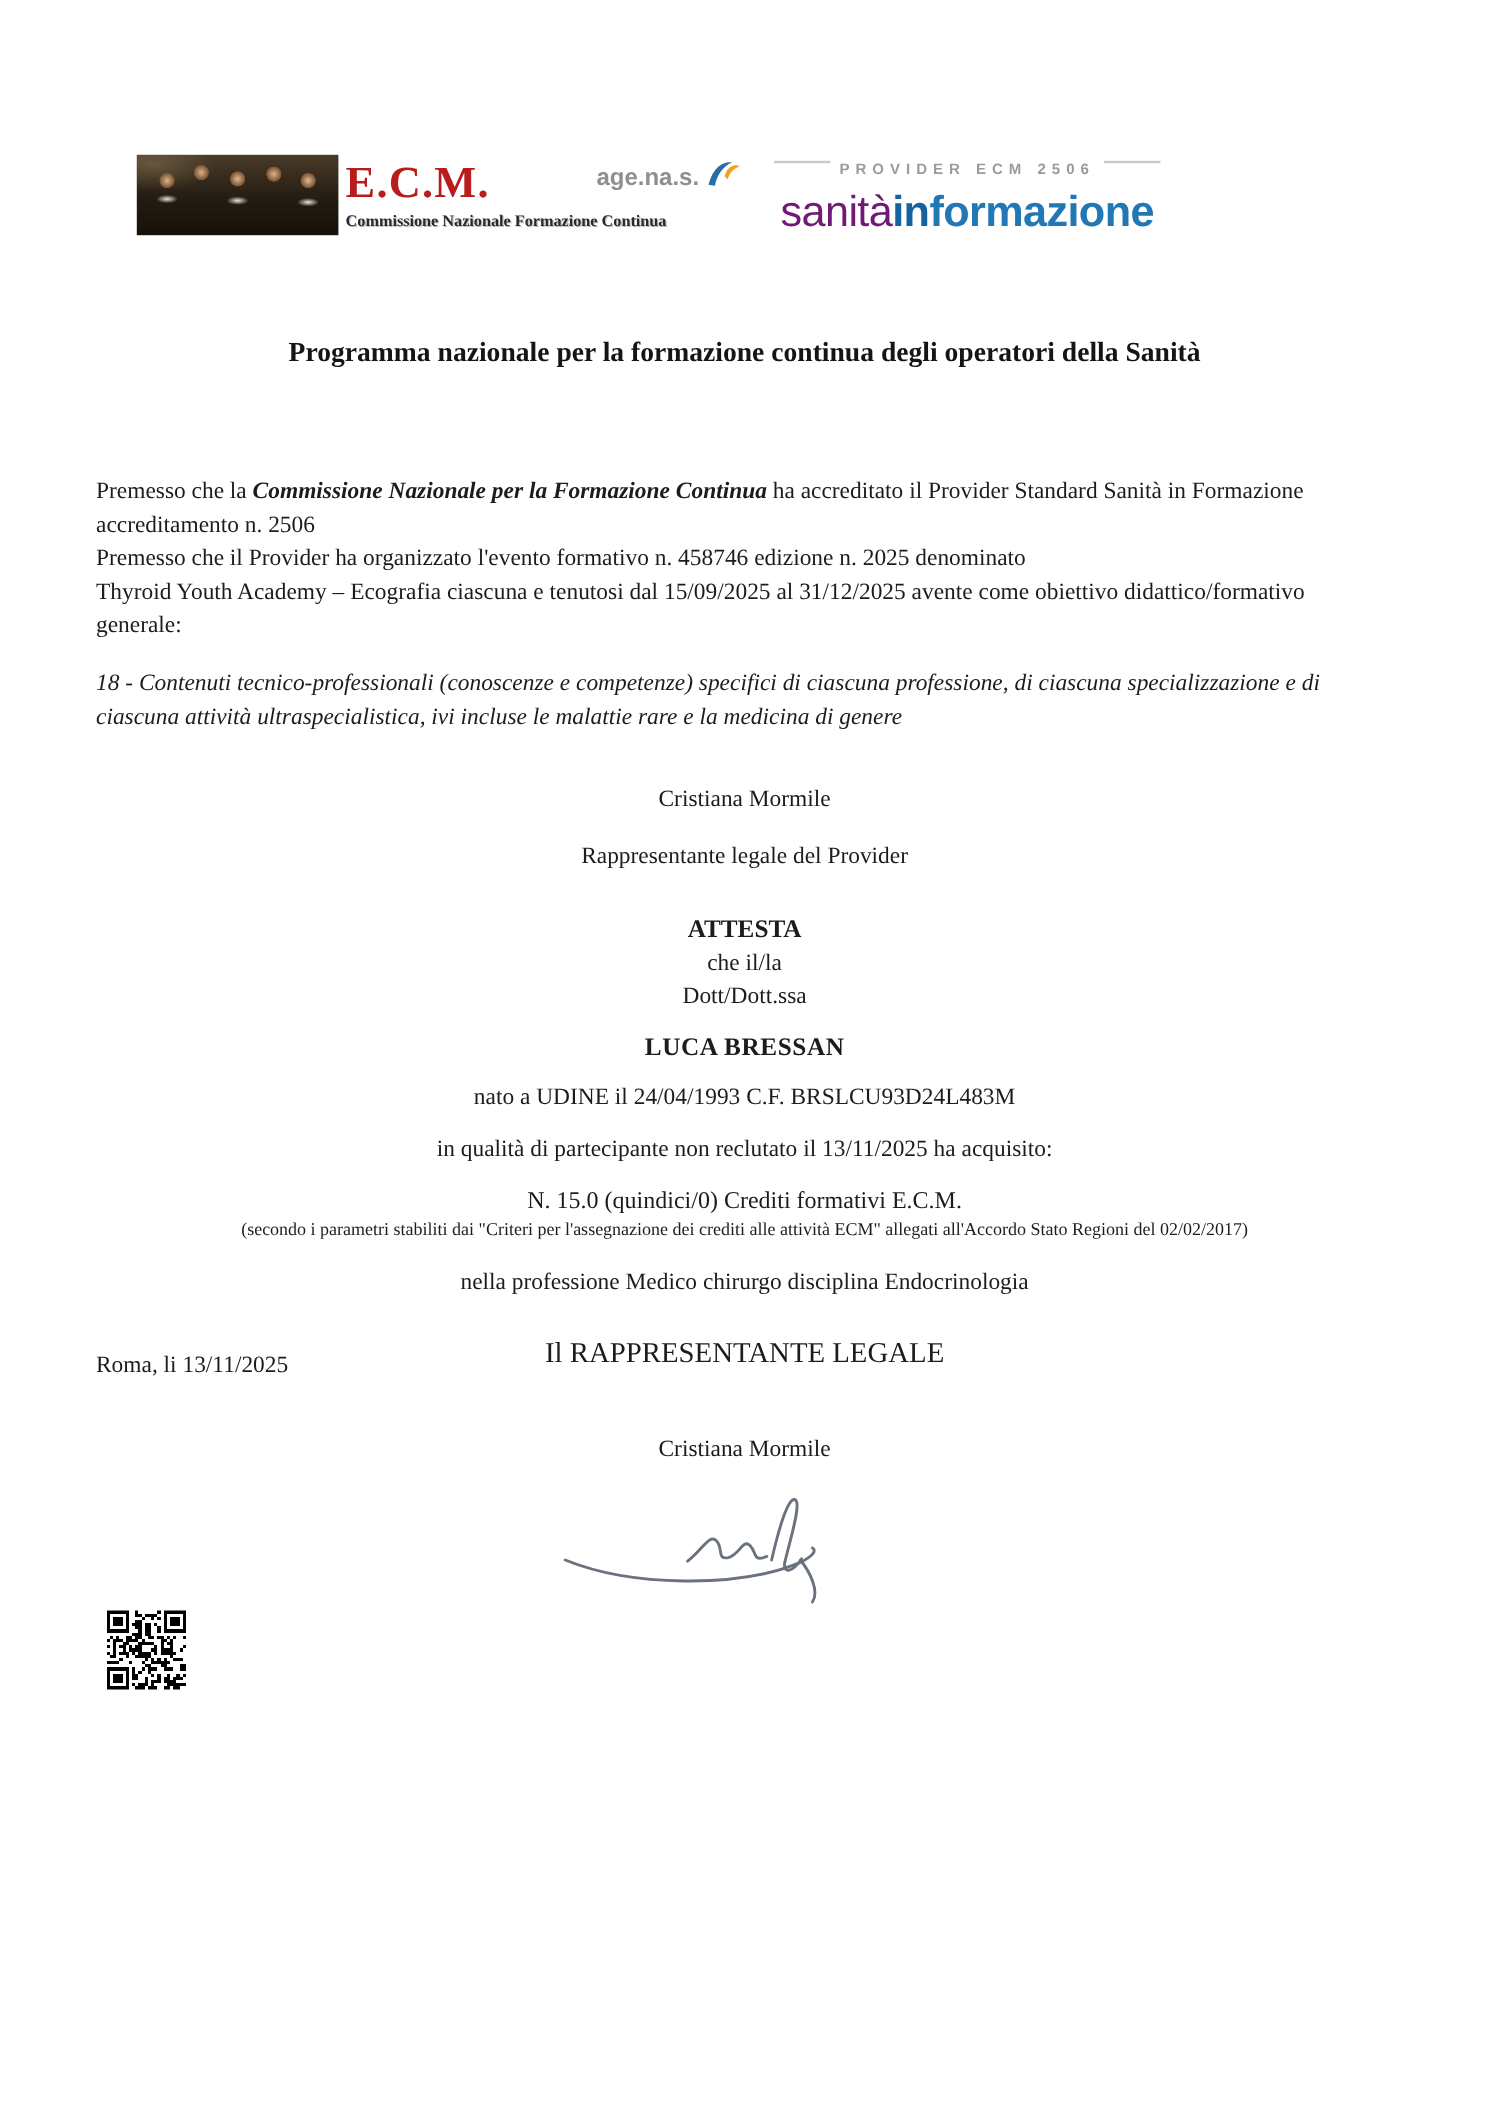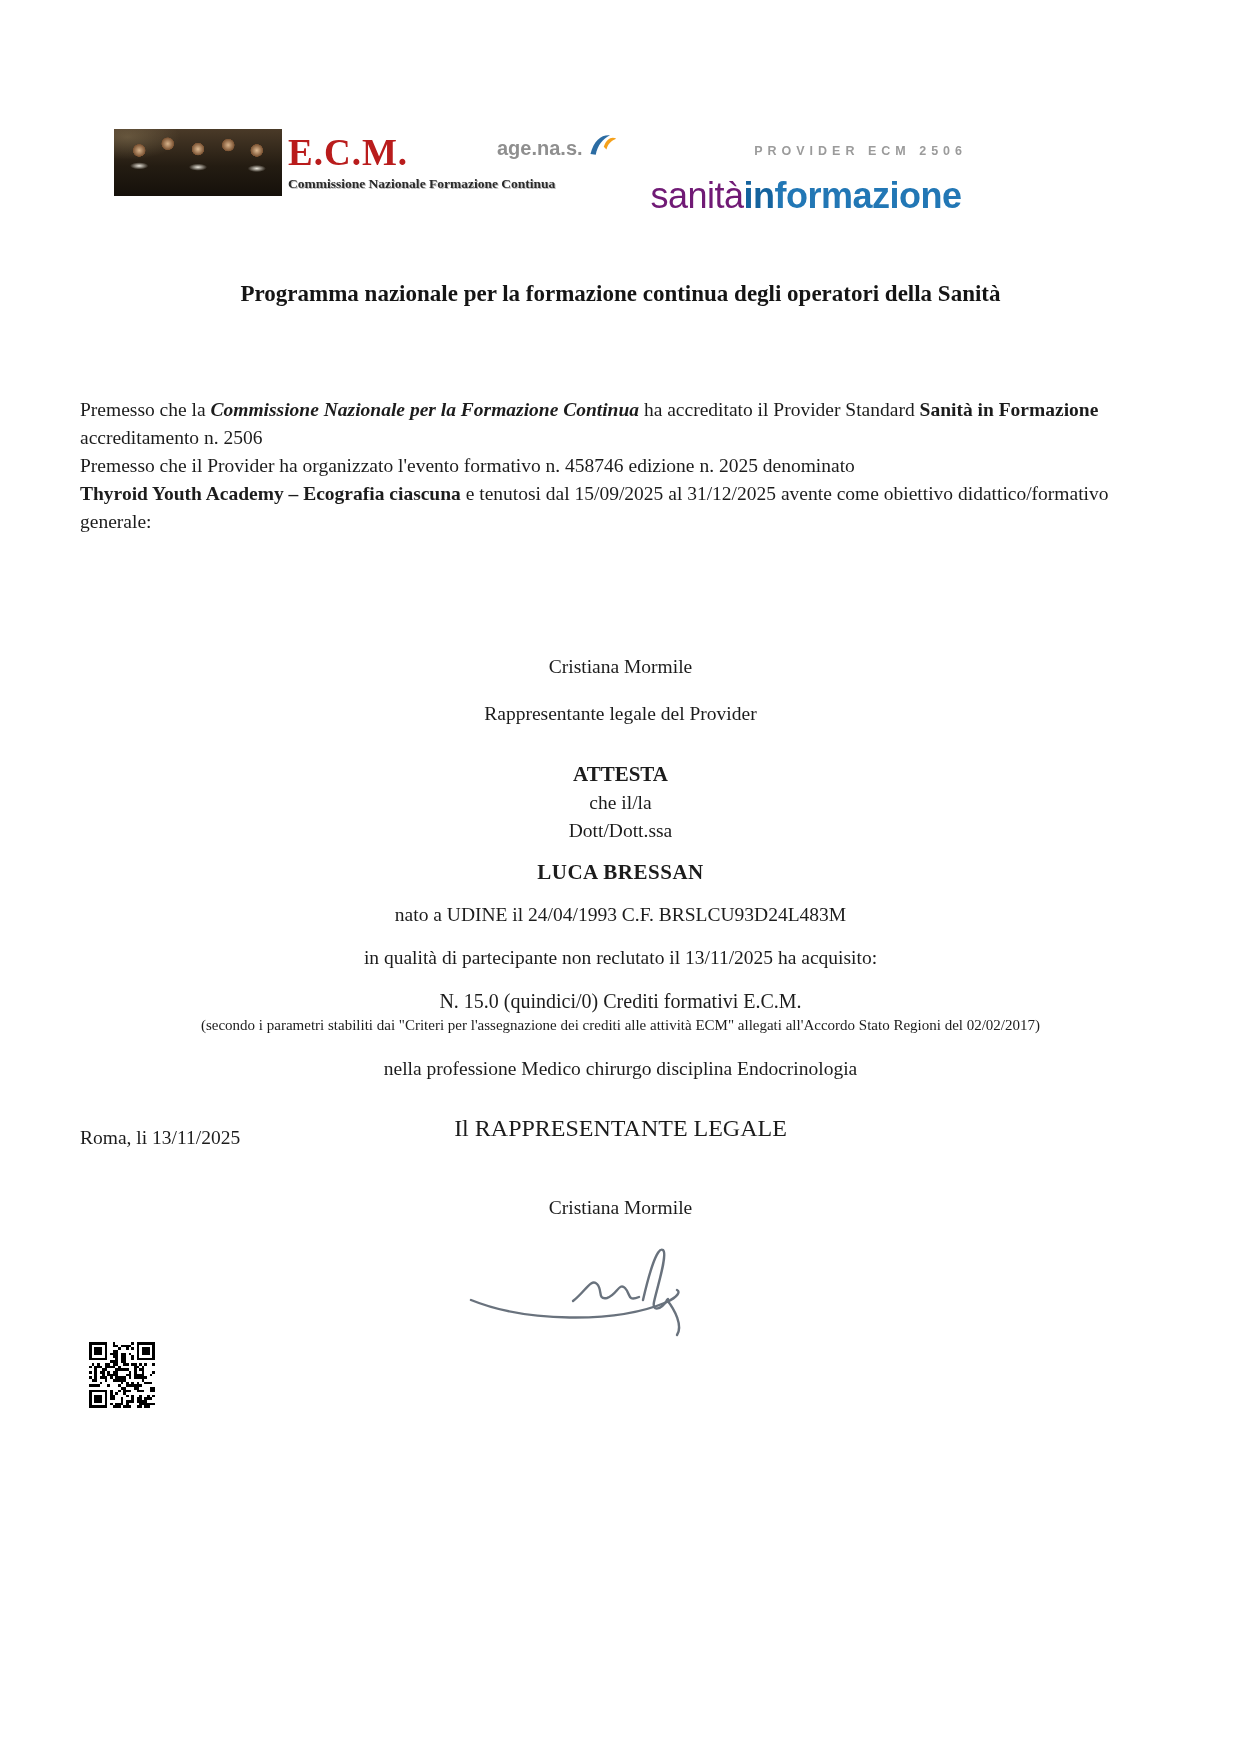--- a/index.html
+++ b/index.html
@@ -39,43 +39,43 @@
     display:flex; align-items:flex-end; gap:3px;
     font-family:"Liberation Sans", sans-serif;
     color:#8f8f8f; font-size:20px; font-weight:bold;
   }
   .agenas-mark { width:32px; height:30px; margin-top:-6px; }
   .provider {
     position:absolute; left:645px; top:134px; width:322px;
     font-family:"Liberation Sans", sans-serif;
   }
   .provider-eyebrow {
-    display:flex; align-items:flex-end; gap:8px;
+    display:flex; align-items:flex-start; gap:8px;
     color:#9b9b9b; font-size:12.5px; font-weight:bold;
-    letter-spacing:5px; white-space:nowrap;flex-direction:column;
+    letter-spacing:5px; white-space:nowrap;
   }
   .provider-eyebrow .rule { flex:1; height:0; border-top:2px solid #c9c9c9; }
   .brand { margin-top:7px; font-size:36px; text-align:center; letter-spacing:-0.5px; white-space:nowrap; }
   .brand-gray { color:#701a75; font-weight:400; }
   .brand-in   { color:#14639e; font-weight:bold; }
   .brand-blue { color:#2277b5; font-weight:bold; }
 
   
   .title {
     position:absolute; top:281px; left:0; width:100%;
     text-align:center; font-size:23px; font-weight:bold; color:#151515;
   }
 
   
   .line {
     position:absolute; left:80px; width:1081px;
     font-size:19.5px; line-height:28px;
   }
   .center { text-align:center; }
-  .b  { font-weight:bold;text-align:center; }
+  .b  { font-weight:normal;text-align:center; }
   .bi { font-weight:bold; font-style:italic; }
 
   .t-p1   { top:396px; }
   .t-p2   { top:452px; }
   .t-obj  { top:556px; font-style:italic; }
   .t-sott { top:625px; }
   .t-cm1  { top:653px; }
   .t-rap  { top:700px; }
   .t-att  { top:760px; font-weight:bold; font-size:21px; }
   .t-che  { top:789px; }
@@ -125,20 +125,21 @@
   <h1 class="title">Programma nazionale per la formazione continua degli operatori della Sanità</h1>
 
   <p class="line t-p1">
     <span>Premesso che la </span><span class="bi">Commissione Nazionale per la Formazione Continua</span><span> ha accreditato il Provider Standard </span><span class="b">Sanità in Formazione</span><span> accreditamento n. 2506</span>
   </p>
 
   <p class="line t-p2">
     <span>Premesso che il Provider ha organizzato l'evento formativo n. 458746 edizione n. 2025 denominato</span><br><span class="b">Thyroid Youth Academy – Ecografia ciascuna</span><span> e tenutosi dal 15/09/2025 al 31/12/2025 avente come obiettivo didattico/formativo generale:</span>
   </p>
 
+  <p class="line t-obj">18 - Contenuti tecnico-professionali (conoscenze e competenze) specifici di ciascuna professione, di ciascuna specializzazione e di ciascuna attività ultraspecialistica, ivi incluse le malattie rare e la medicina di genere</p>
 
   <p class="line center t-cm1">Cristiana Mormile</p>
   <p class="line center t-rap">Rappresentante legale del Provider</p>
 
   <p class="line center t-att">ATTESTA</p>
   <p class="line center t-dott">Dott/Dott.ssa</p>
   <p class="line center t-che">che il/la</p>
 
   <p class="line center t-name">LUCA BRESSAN</p>
   <p class="line center t-nato">nato a UDINE il 24/04/1993 C.F. BRSLCU93D24L483M</p>

